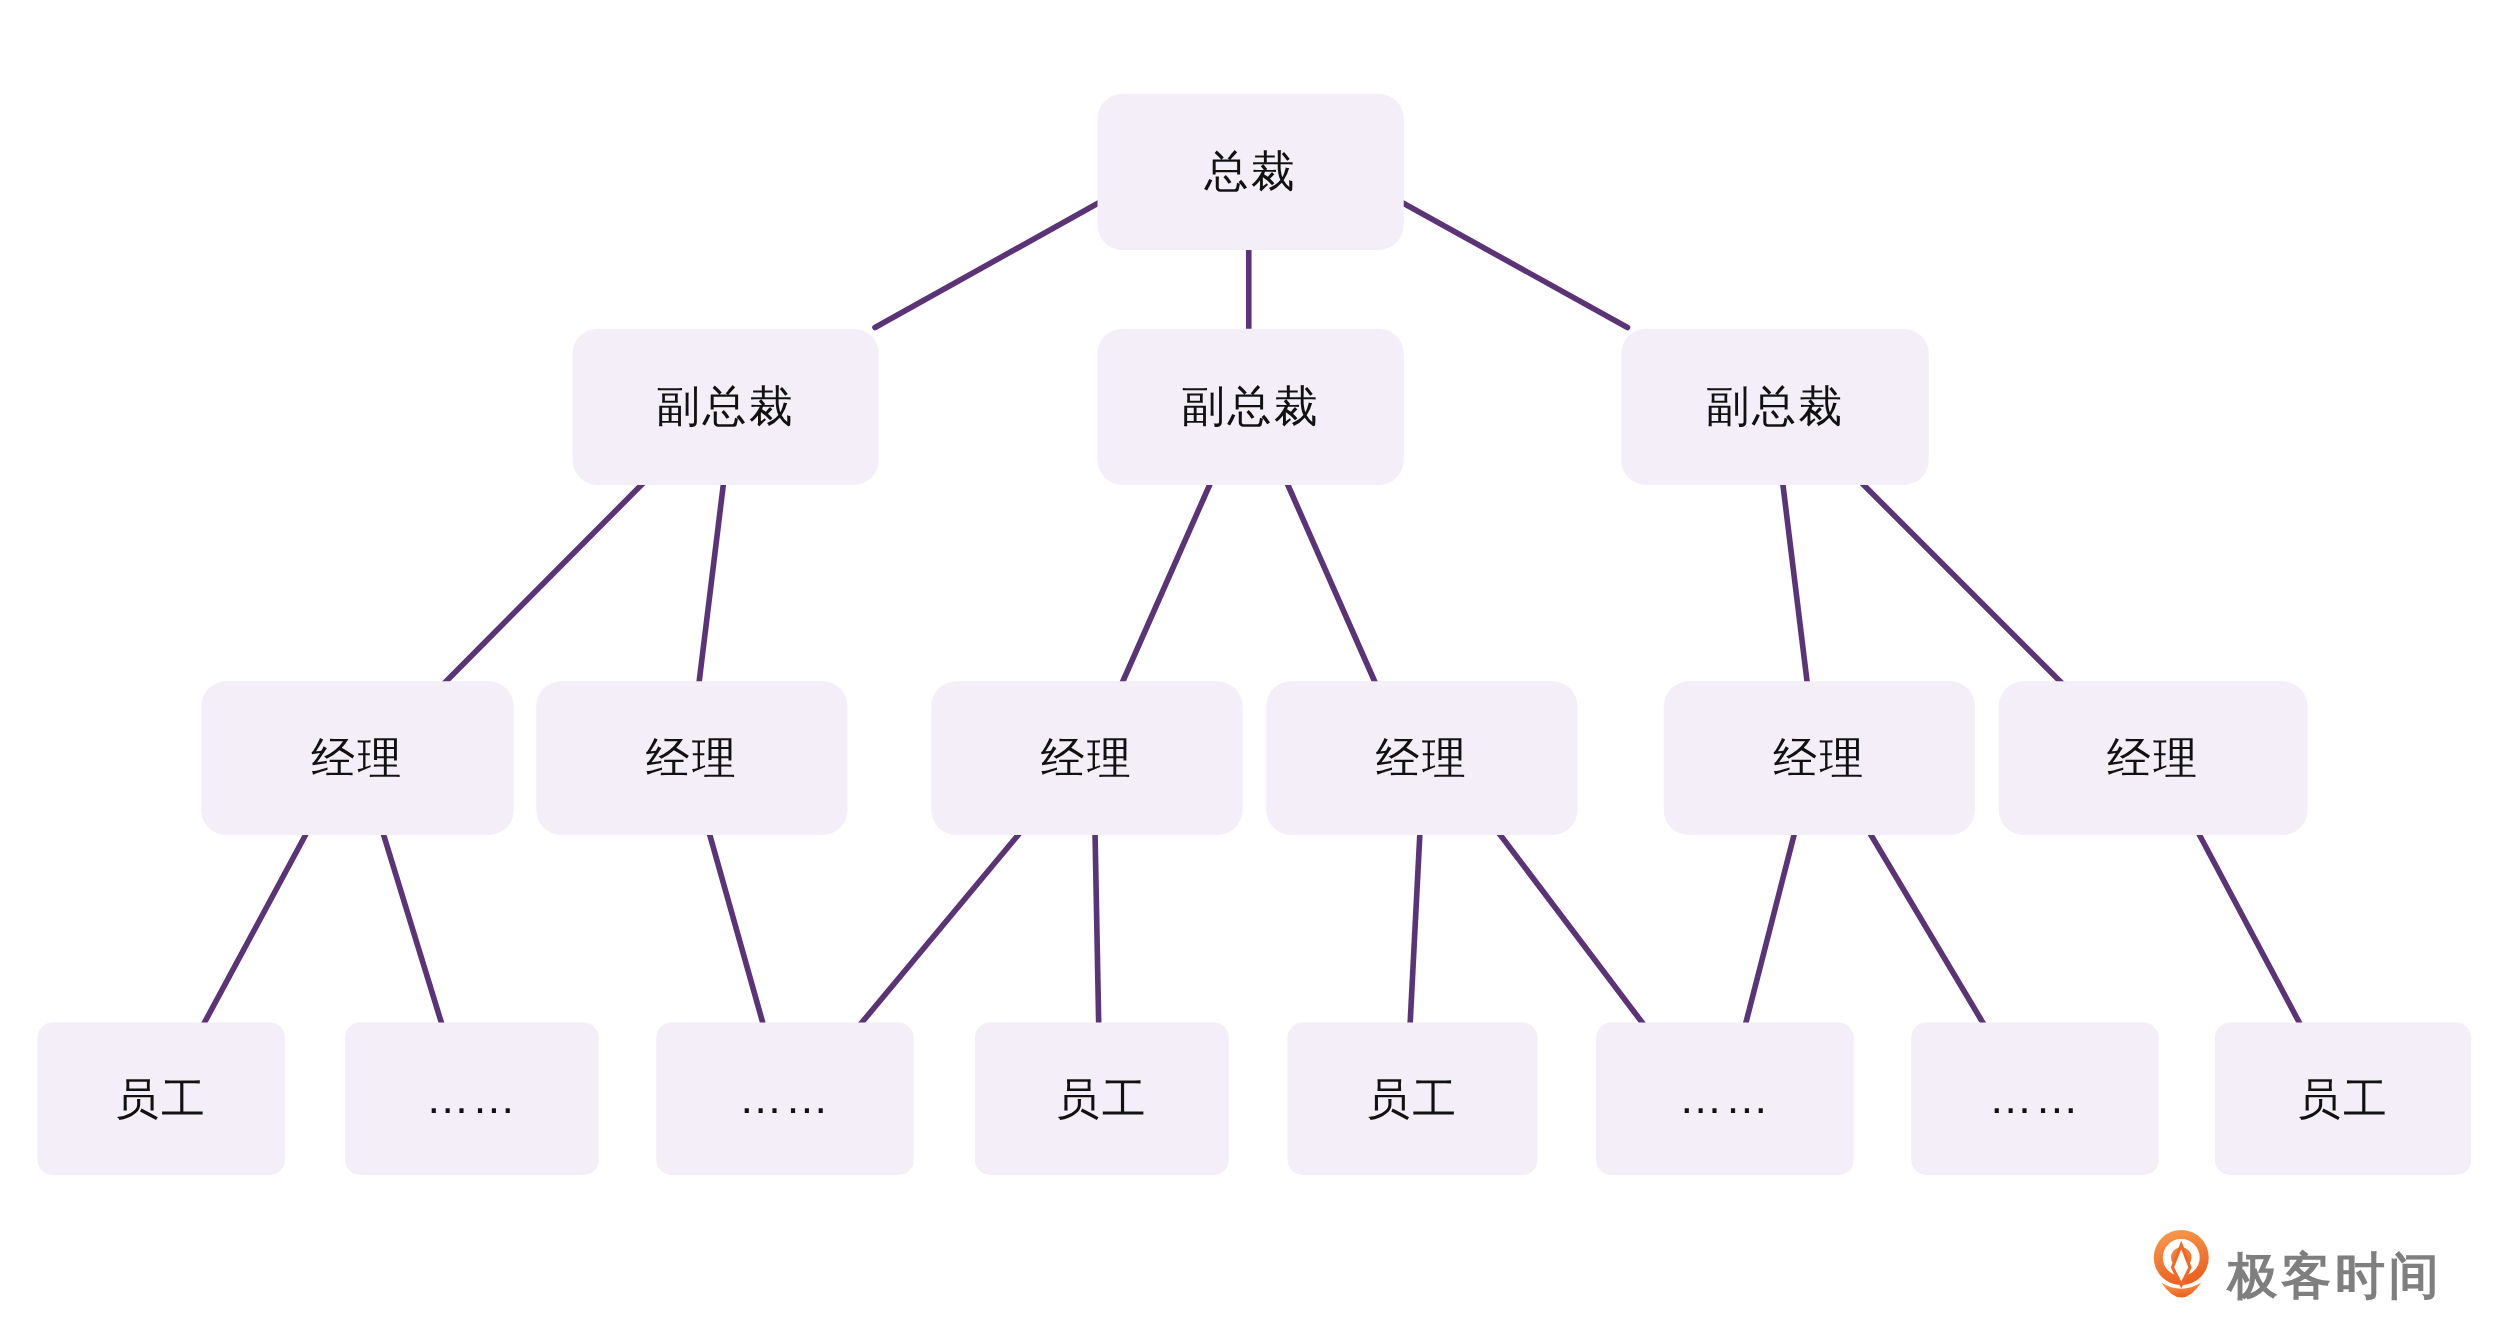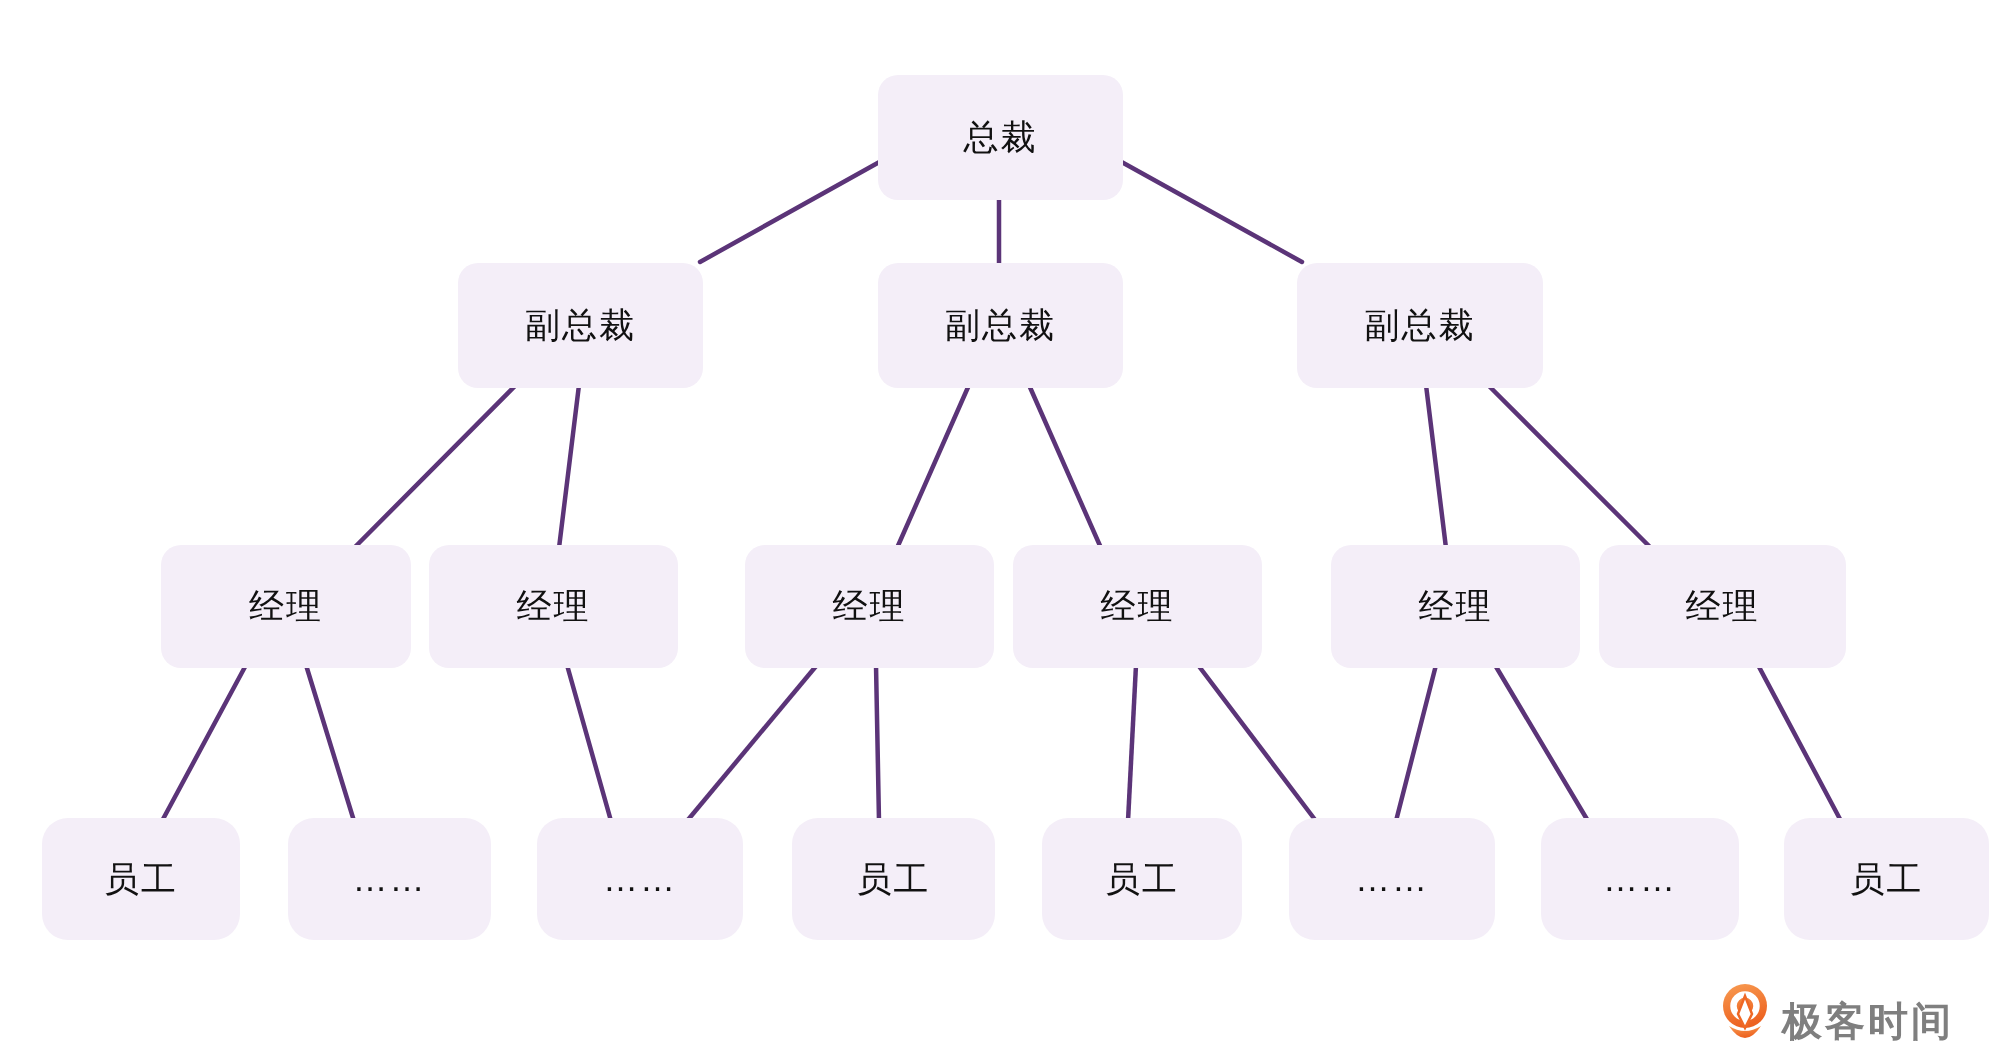--- a/index.html
+++ b/index.html
@@ -22,21 +22,21 @@
     align-items: center;
     justify-content: center;
     background: #f4eef8;
     border-radius: 20px;
     color: #111111;
     font-size: 35px;
     font-weight: 500;
     letter-spacing: 2px;
     white-space: nowrap;
   }
-  .node.small { border-radius: 26px; margin-left: 12px; }
+  .node.small { border-radius: 12px; }
   .watermark {
     position: absolute;
     left: 1722px;
     top: 984px;
     display: flex;
     align-items: center;
     gap: 14px;
   }
   .watermark-text {
     color: #7f7f7f;

